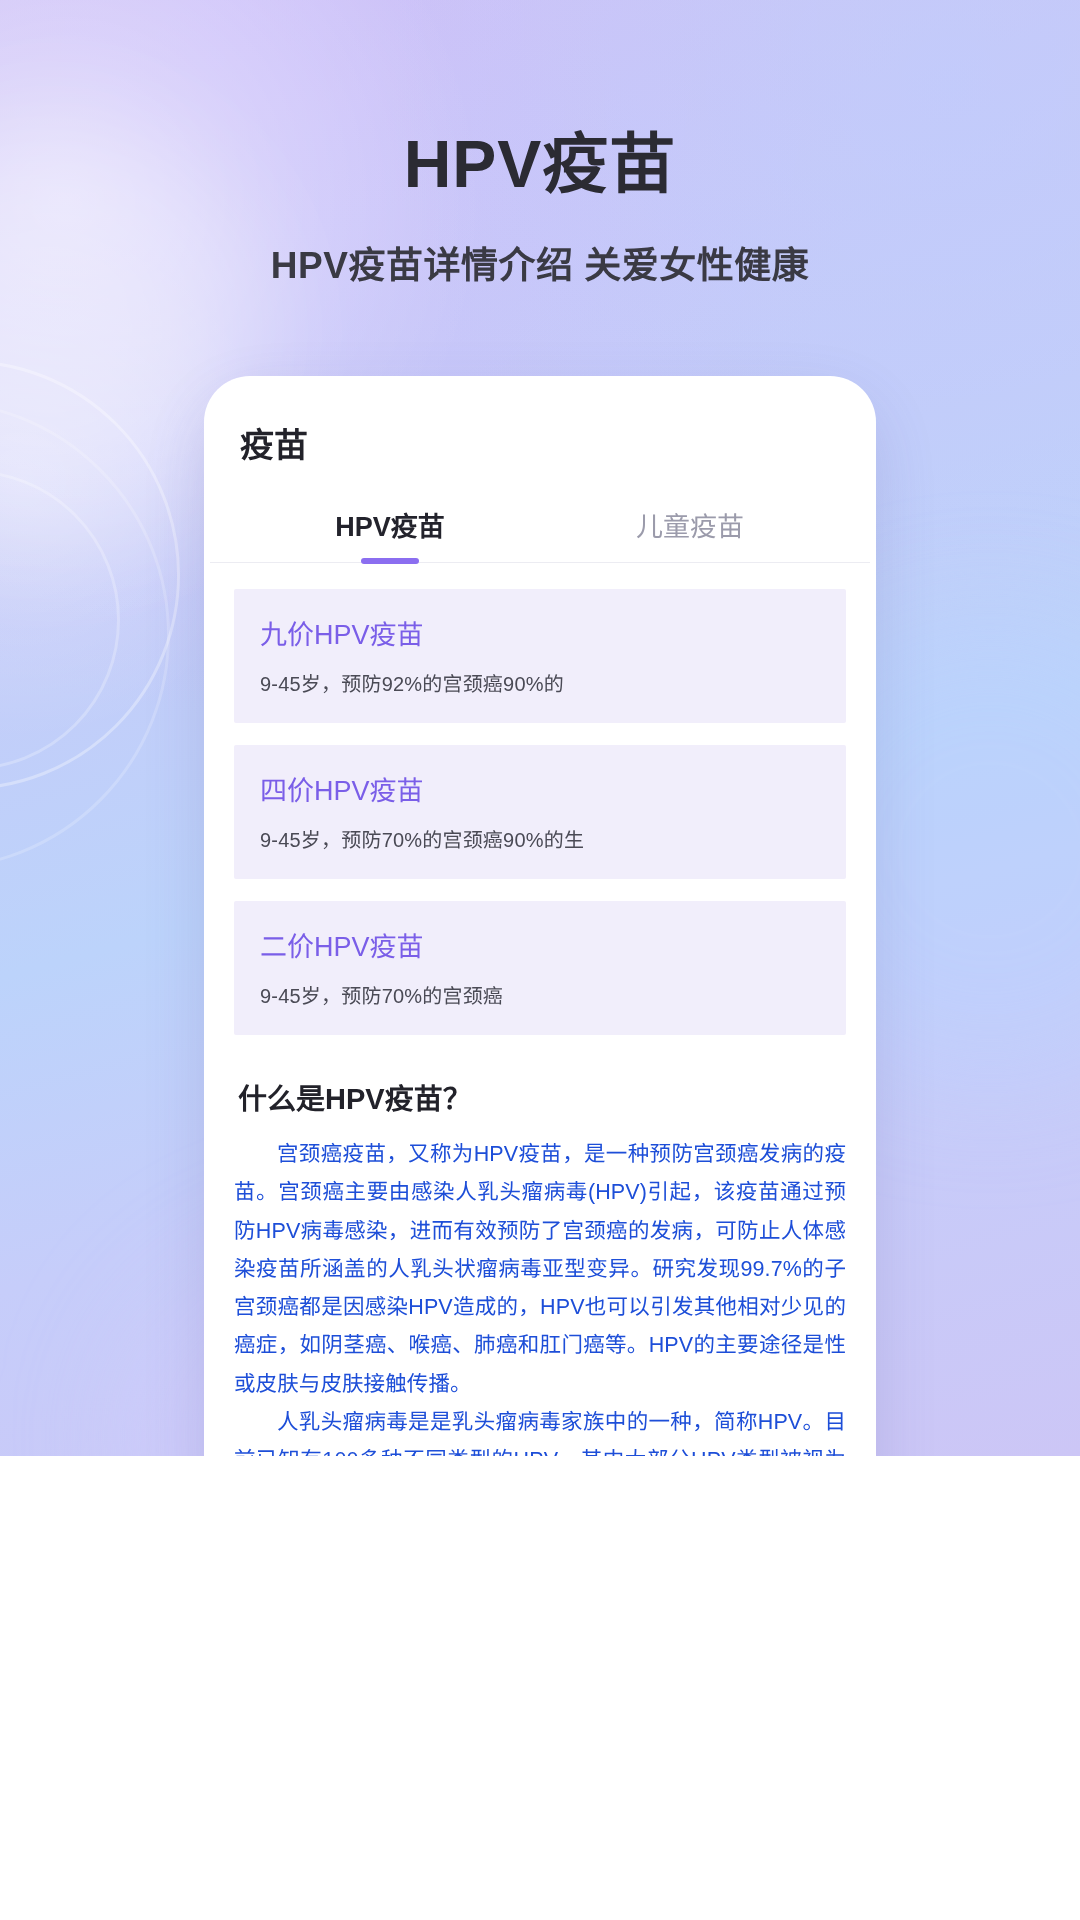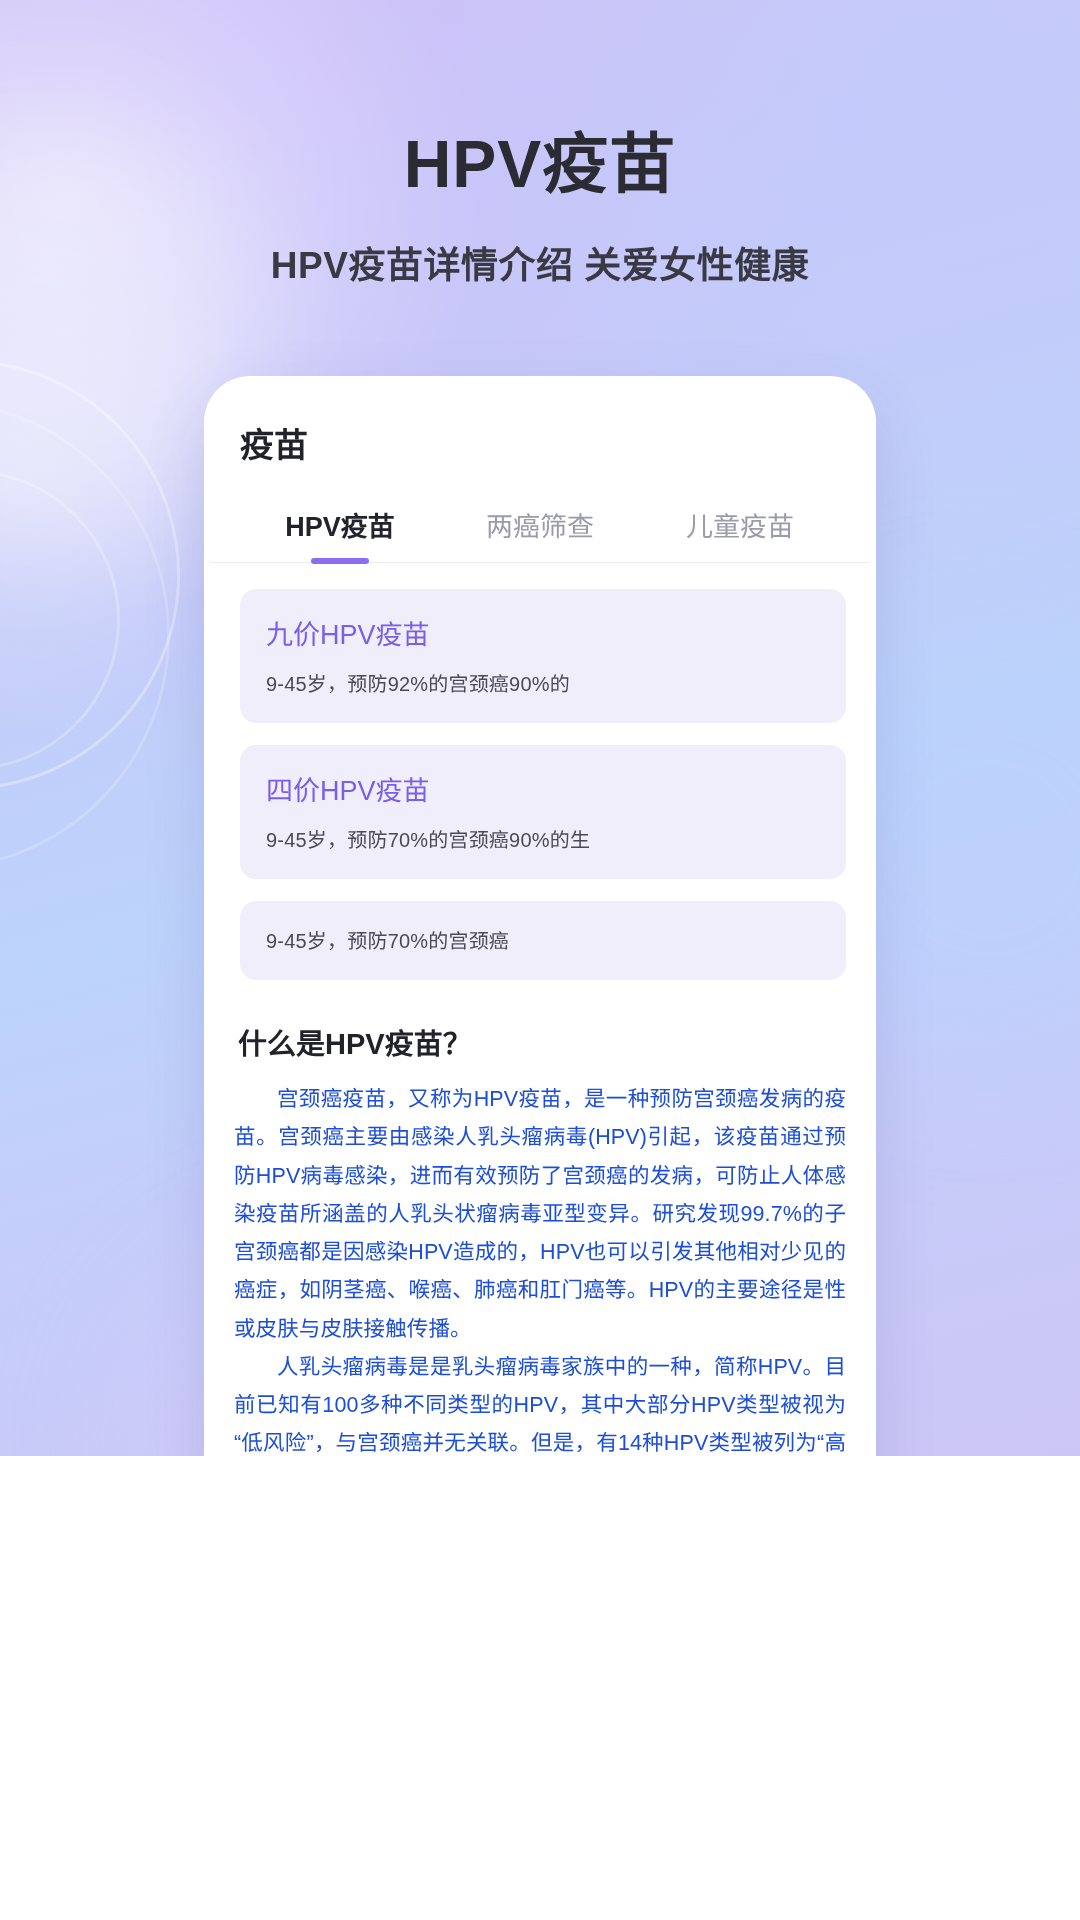--- a/index.html
+++ b/index.html
@@ -134,24 +134,23 @@
   
   .body-scroll {
     flex: 1;
     overflow: hidden;
     padding: 26px 30px 0 30px;
     position: relative;
   }
 
   .vax-card {
     background: #f1eefb;
-    border-radius: 16px;
+    border-radius: 2px;
     padding: 24px 26px 26px 26px;
     margin-bottom: 22px;
-    margin-left: 6px;
   }
   .vax-card .name {
     font-size: 27px;
     color: #7a5ee8;
     margin-bottom: 16px;
   }
   .vax-card .desc {
     font-size: 20px;
     color: #4a4a55;
     letter-spacing: 0.2px;
@@ -219,37 +218,37 @@
     <div class="sub">HPV疫苗详情介绍 关爱女性健康</div>
   </div>
 
   <div class="phone-wrap">
     <div class="phone">
 
       <div class="screen-title">疫苗</div>
 
       <div class="tabs">
         <div class="tab active">HPV疫苗</div>
-        <div class="tab">两癌筛查</div>
         <div class="tab">儿童疫苗</div>
       </div>
 
       <div class="body-scroll">
 
         <div class="vax-card">
           <div class="name">九价HPV疫苗</div>
           <div class="desc">9-45岁，预防92%的宫颈癌90%的</div>
         </div>
 
         <div class="vax-card">
           <div class="name">四价HPV疫苗</div>
           <div class="desc">9-45岁，预防70%的宫颈癌90%的生</div>
         </div>
 
         <div class="vax-card">
+          <div class="name">二价HPV疫苗</div>
           <div class="desc">9-45岁，预防70%的宫颈癌</div>
         </div>
 
         <div class="section-h">什么是HPV疫苗？</div>
 
         <div class="article">
           <p>宫颈癌疫苗，又称为HPV疫苗，是一种预防宫颈癌发病的疫苗。宫颈癌主要由感染人乳头瘤病毒(HPV)引起，该疫苗通过预防HPV病毒感染，进而有效预防了宫颈癌的发病，可防止人体感染疫苗所涵盖的人乳头状瘤病毒亚型变异。研究发现99.7%的子宫颈癌都是因感染HPV造成的，HPV也可以引发其他相对少见的癌症，如阴茎癌、喉癌、肺癌和肛门癌等。HPV的主要途径是性或皮肤与皮肤接触传播。</p>
           <p>人乳头瘤病毒是是乳头瘤病毒家族中的一种，简称HPV。目前已知有100多种不同类型的HPV，其中大部分HPV类型被视为“低风险”，与宫颈癌并无关联。但是，有14种HPV类型被列为“高风险”，因为已经证实它们会导致几乎所有的宫颈癌。其中，两种风险最高的病毒株HPV-16型和HPV-18型可导致约70%的宫颈癌病例。HPV感染现在国际上不论从流行病学还是临床数据方面均已达成共识，即HPV是引起宫颈癌的必要条件。</p>
 
         </div>

